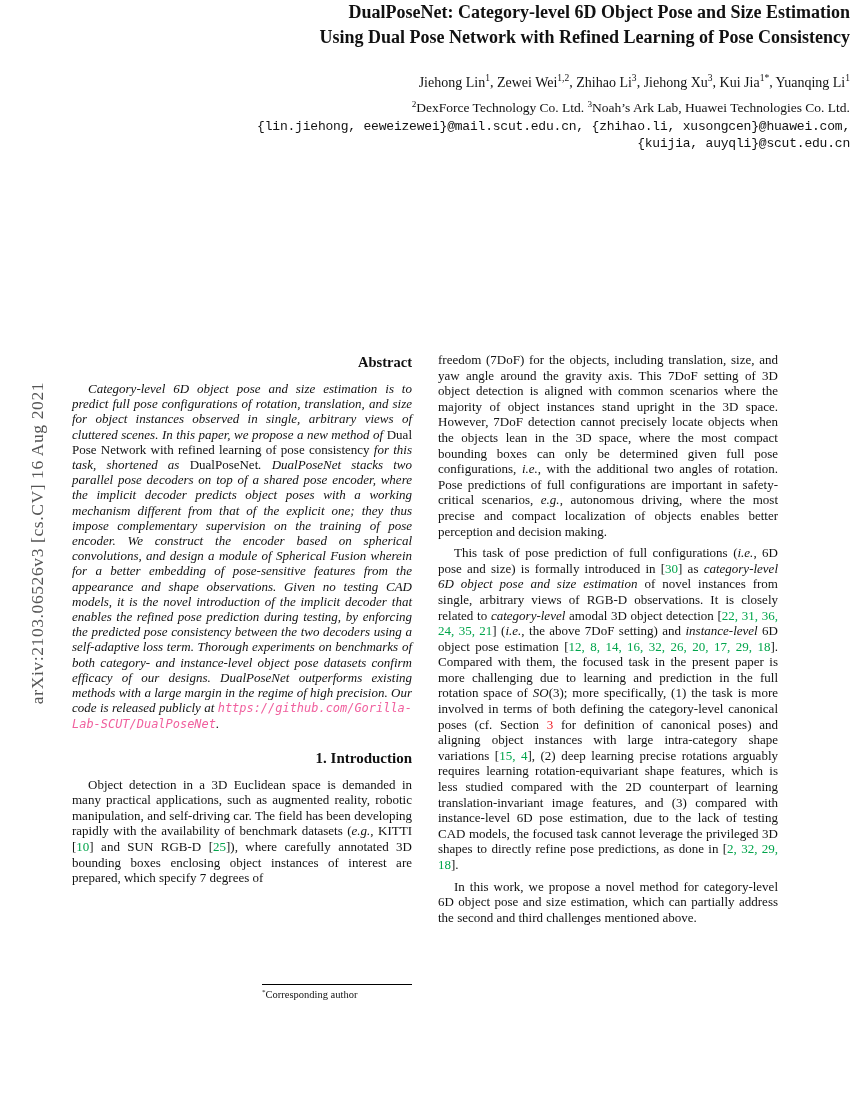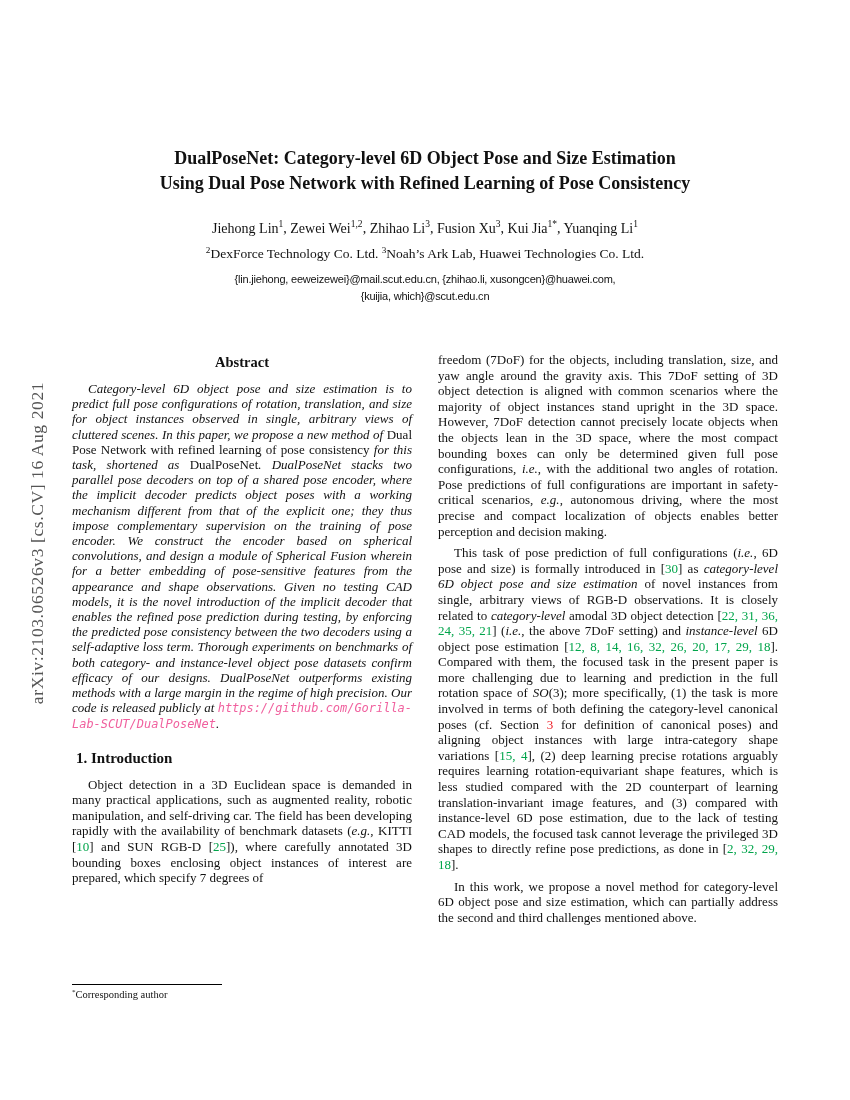--- a/index.html
+++ b/index.html
@@ -8,29 +8,29 @@
     font-family:"Liberation Serif", serif; color:#111; overflow:hidden;
     -webkit-hyphens:auto; hyphens:auto;
   }
   
   .arxiv-banner {
     position:absolute; left:-242px; top:532px; width:560px; height:22px;
     transform:rotate(-90deg); text-align:center; white-space:nowrap;
     color:var(--banner-gray,#555); font-size:17.5px; letter-spacing:0.6px;
   }
   
-  .titleblock { position:absolute; top:0; left:0; width:850px; text-align:center; padding-top:146px; }
+  .titleblock { position:absolute; top:0; left:0; width:850px; text-align:right; }
   .title { font-size:18px; font-weight:bold; margin:0; line-height:25px; }
   .title .tline { display:block; }
   .authors { margin-top:25px; font-size:14px; }
   .affils { margin-top:7px; font-size:13.5px; line-height:20px; }
-  .emails-block { margin-top:7px; font-family:Liberation Sans, sans-serif; font-size:11px; line-height:17px; letter-spacing:-0.2px; }
+  .emails-block { font-family:Liberation Mono, monospace; font-size:13px; line-height:17px; letter-spacing:-0.2px; }
   
   .columns { position:absolute; top:352px; left:72px; width:706px; display:flex; gap:26px; }
-  .col { width:340px; }
+  .col { width:340px;align-items:flex-end; }
   .col.left { display:flex; flex-direction:column; height:648px; }
   .abstract-head { text-align:center; font-size:14.5px; font-weight:bold; margin:2px 0 10px 0; }
   .abstract-body { font-style:italic; font-size:13px; line-height:15.2px; text-align:justify; margin:0; }
   .section-head { font-size:15px; font-weight:bold; margin:17px 0 10px 4px; }
   .body { font-size:13px; line-height:15.6px; text-align:justify; margin:0 0 6px 0; }
   .indent { text-indent:16px; }
   .footnote-block { margin-top:auto; }
   .footnote-rule { width:150px; border-top:1px solid #000; margin-bottom:4px; }
   .footnote { font-size:10.5px; }
   
@@ -48,27 +48,27 @@
 
   <div class="arxiv-banner">
     <span>arXiv:2103.06526v3  [cs.CV]  16 Aug 2021</span>
   </div>
 
   <header class="titleblock">
     <h1 class="title">
       <span class="tline">DualPoseNet: Category-level 6D Object Pose and Size Estimation</span>
       <span class="tline">Using Dual Pose Network with Refined Learning of Pose Consistency</span>
     </h1>
-    <div class="authors"><span>Jiehong Lin</span><span class="sup">1</span><span>, Zewei Wei</span><span class="sup">1,2</span><span>, Zhihao Li</span><span class="sup">3</span><span>, Fusion Xu</span><span class="sup">3</span><span>, Kui Jia</span><span class="sup">1*</span><span>, Yuanqing Li</span><span class="sup">1</span></div>
+    <div class="authors"><span>Jiehong Lin</span><span class="sup">1</span><span>, Zewei Wei</span><span class="sup">1,2</span><span>, Zhihao Li</span><span class="sup">3</span><span>, Jiehong Xu</span><span class="sup">3</span><span>, Kui Jia</span><span class="sup">1*</span><span>, Yuanqing Li</span><span class="sup">1</span></div>
     <div class="affils">
       <div><span class="sup">2</span><span>DexForce Technology Co. Ltd.  </span><span class="sup">3</span><span>Noah’s Ark Lab, Huawei Technologies Co. Ltd.</span></div>
     </div>
     <div class="emails-block">
       <div>{lin.jiehong, eeweizewei}@mail.scut.edu.cn, {zhihao.li, xusongcen}@huawei.com,</div>
-      <div>{kuijia, which}@scut.edu.cn</div>
+      <div>{kuijia, auyqli}@scut.edu.cn</div>
     </div>
   </header>
 
   <div class="columns">
     <div class="col left">
       <h2 class="abstract-head">Abstract</h2>
       <p class="abstract-body indent"><span>Category-level 6D object pose and size estimation is to predict full pose configurations of rotation, translation, and size for object instances observed in single, arbitrary views of cluttered scenes. In this paper, we propose a new method of </span><span class="rm">Dual Pose Network with refined learning of pose consistency</span><span> for this task, shortened as </span><span class="rm">DualPoseNet</span><span>. DualPoseNet stacks two parallel pose decoders on top of a shared pose encoder, where the implicit decoder predicts object poses with a working mechanism different from that of the explicit one; they thus impose complementary supervision on the training of pose encoder. We construct the encoder based on spherical convolutions, and design a module of Spherical Fusion wherein for a better embedding of pose-sensitive features from the appearance and shape observations. Given no testing CAD models, it is the novel introduction of the implicit decoder that enables the refined pose prediction during testing, by enforcing the predicted pose consistency between the two decoders using a self-adaptive loss term. Thorough experiments on benchmarks of both category- and instance-level object pose datasets confirm efficacy of our designs. DualPoseNet outperforms existing methods with a large margin in the regime of high precision. Our code is released publicly at </span><span class="url">https://github.com/Gorilla-Lab-SCUT/DualPoseNet</span><span>.</span></p>
       <h3 class="section-head">1. Introduction</h3>
       <p class="body indent"><span>Object detection in a 3D Euclidean space is demanded in many practical applications, such as augmented reality, robotic manipulation, and self-driving car. The field has been developing rapidly with the availability of benchmark datasets (</span><span class="it">e.g.</span><span>, KITTI [</span><span class="cite">10</span><span>] and SUN RGB-D [</span><span class="cite">25</span><span>]), where carefully annotated 3D bounding boxes enclosing object instances of interest are prepared, which specify 7 degrees of</span></p>
       <div class="footnote-block">

